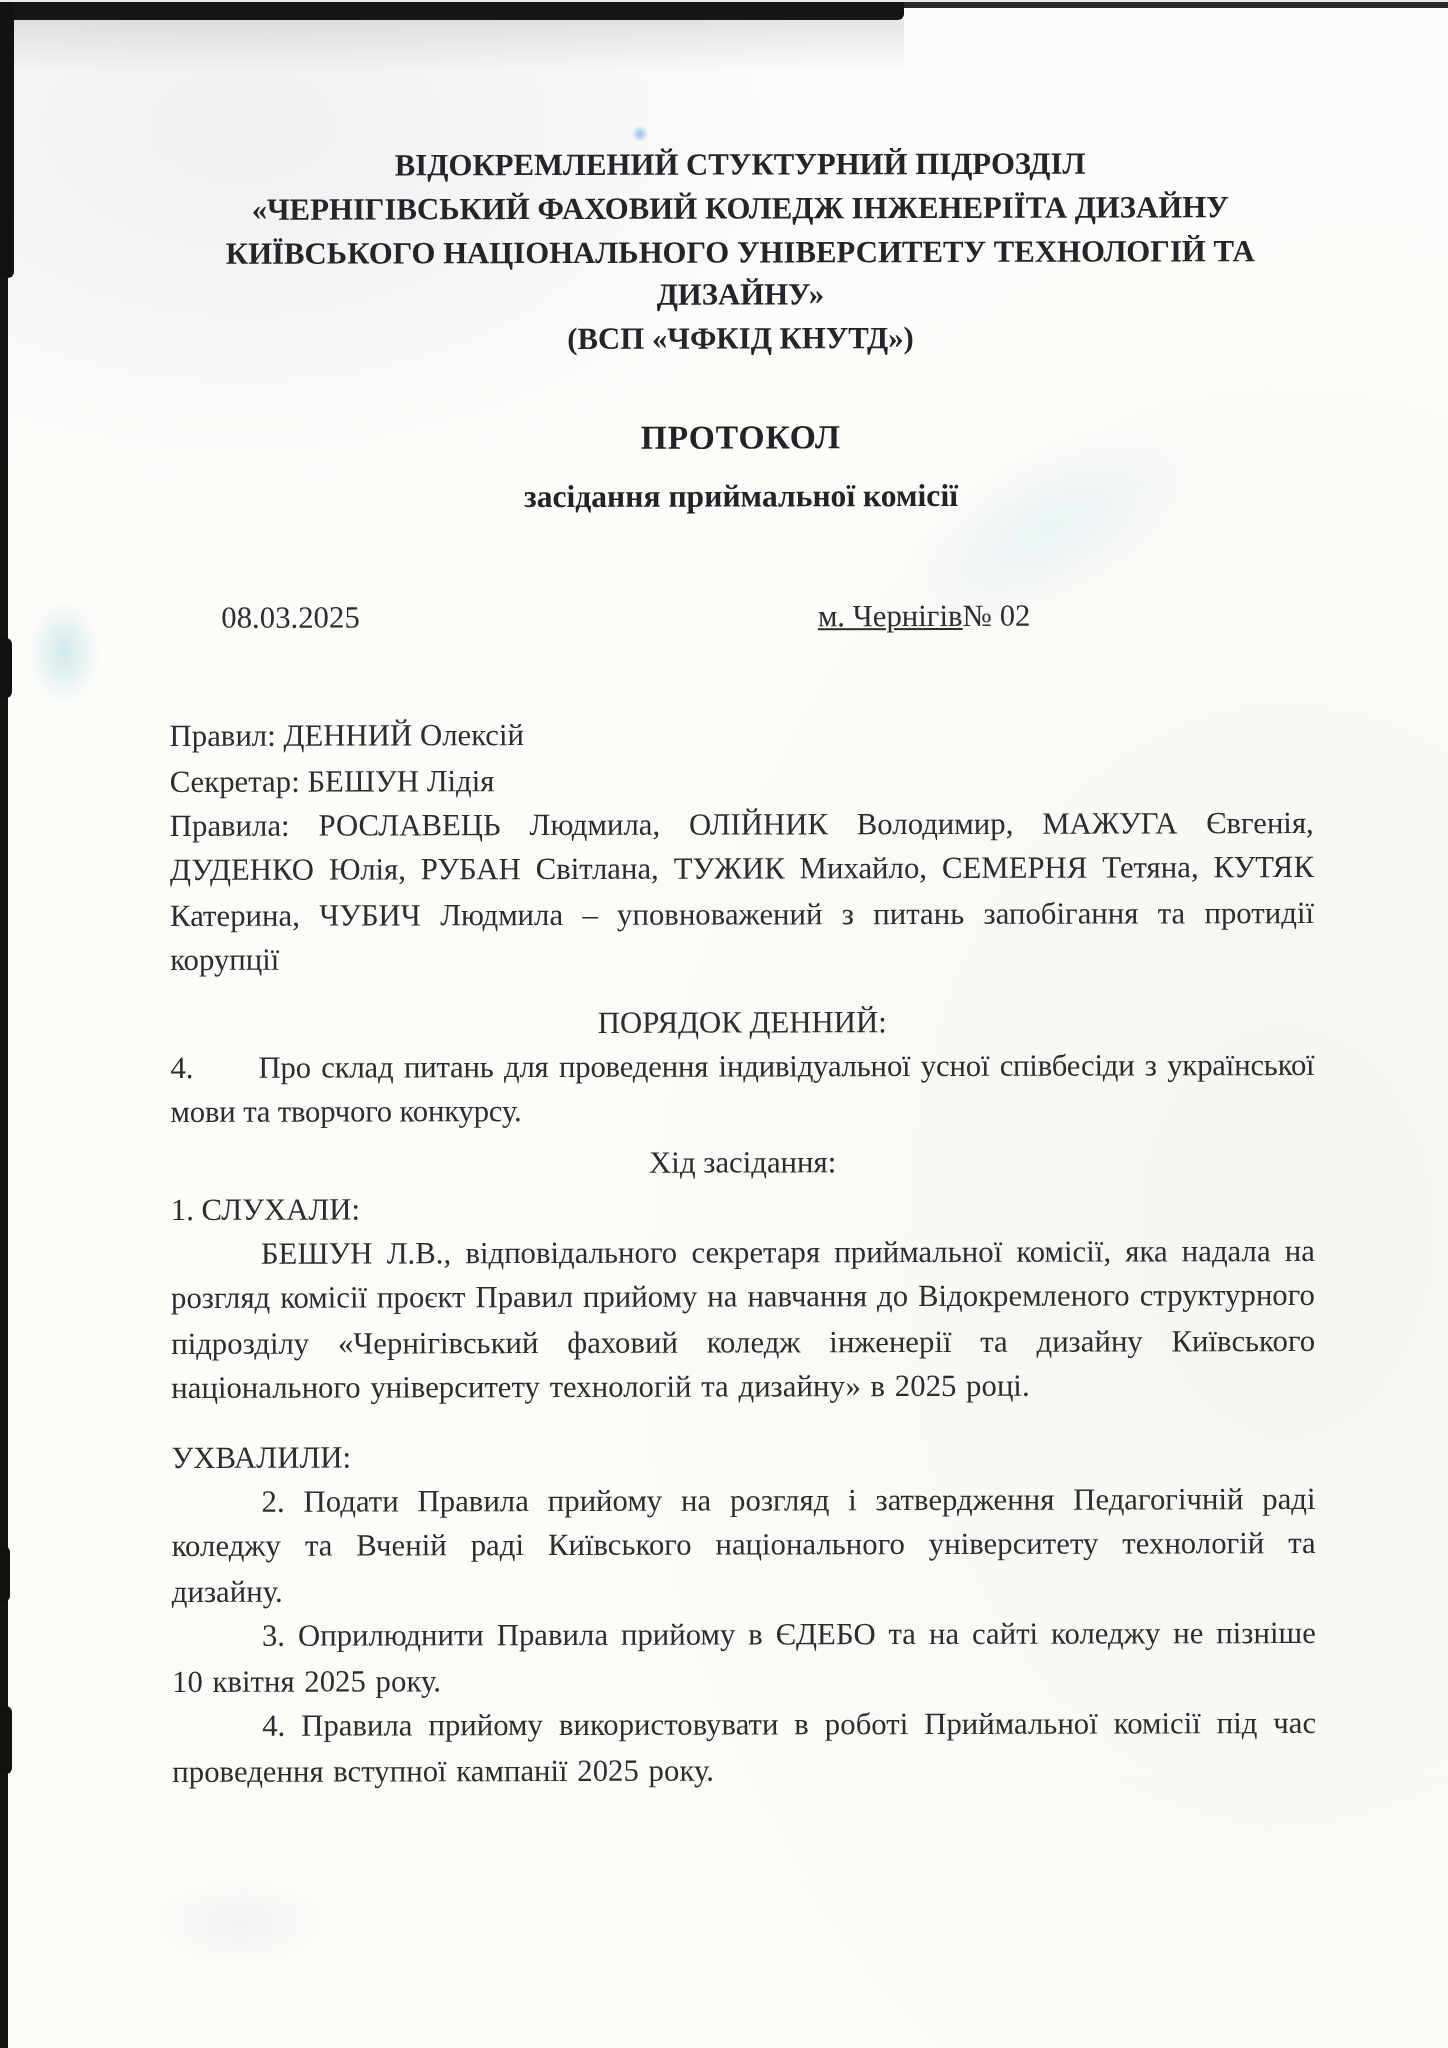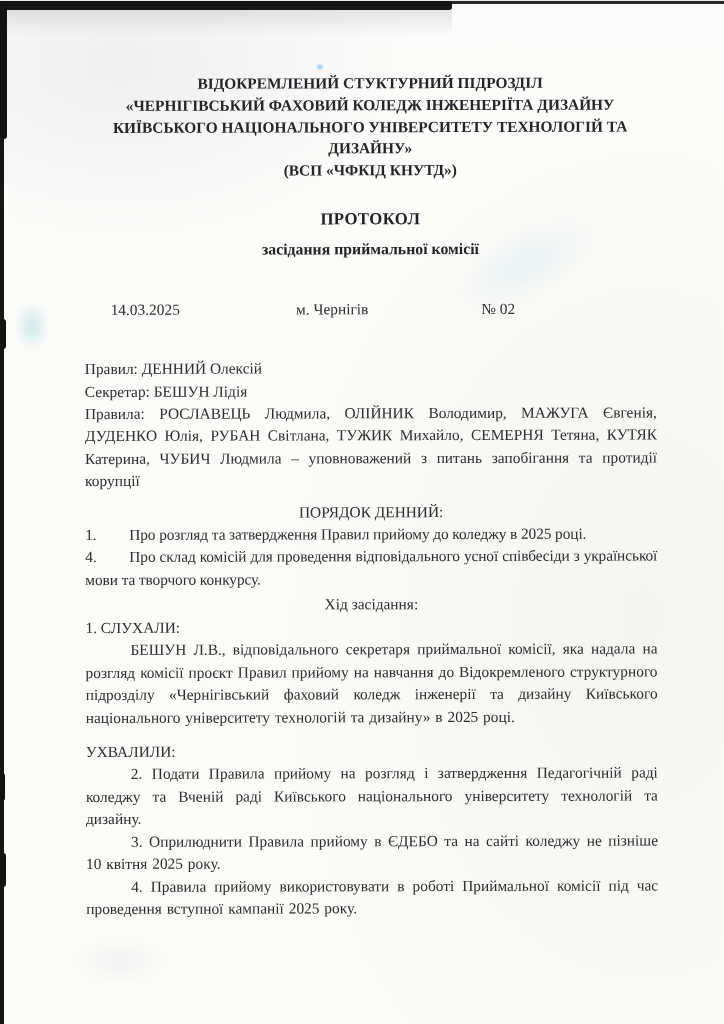--- a/index.html
+++ b/index.html
@@ -46,21 +46,21 @@
     font-size:15.4px;line-height:22.4px;
     transform:rotate(-0.15deg);
     transform-origin:top left;
   }
   .org-line{text-align:center;font-weight:bold;font-size:15.4px;line-height:21.8px;color:#24242a;}
   .doc-title{text-align:center;font-weight:bold;font-size:16.8px;margin-top:27px;letter-spacing:0.4px;color:#222228;}
   .doc-subtitle{text-align:center;font-weight:bold;font-size:15.8px;margin-top:8px;color:#222228;}
   .meta-row{display:flex;margin-top:37px;}
   .meta-col{flex:1;}
   .meta-left{text-align:left;padding-left:26px;}
-  .meta-center{text-align:left;}
+  .meta-center{text-align:right;text-decoration:underline;}
   .meta-right{margin-right:-10px;}
   .officials{margin-top:37px;}
   .official-line{line-height:22.4px;}
   .present-para{text-align:justify;line-height:22.4px;word-spacing:1px;}
   .agenda-title{text-align:center;margin-top:8px;line-height:23px;}
   .agenda-item{text-align:justify;line-height:22.5px;letter-spacing:-0.1px;}
   .agenda-num{display:inline-block;width:44px;}
   .proceedings-title{text-align:center;margin-top:2px;line-height:23px;}
   .section-heading{line-height:23px;}
   .gap-before{margin-top:11px;}
@@ -92,21 +92,21 @@
       <div class="org-line">«ЧЕРНІГІВСЬКИЙ ФАХОВИЙ КОЛЕДЖ ІНЖЕНЕРІЇТА ДИЗАЙНУ</div>
       <div class="org-line">КИЇВСЬКОГО НАЦІОНАЛЬНОГО УНІВЕРСИТЕТУ ТЕХНОЛОГІЙ ТА</div>
       <div class="org-line">ДИЗАЙНУ»</div>
       <div class="org-line">(ВСП «ЧФКІД КНУТД»)</div>
     </div>
 
     <div class="doc-title">ПРОТОКОЛ</div>
     <div class="doc-subtitle">засідання приймальної комісії</div>
 
     <div class="meta-row">
-      <div class="meta-col meta-left">14.03.2025</div>
+      <div class="meta-col meta-left">08.03.2025</div>
       <div class="meta-col meta-center">м. Чернігів</div>
       <div class="meta-col meta-right">№ 02</div>
     </div>
 
     <div class="officials">
       <div class="official-line">
         <span>Правил:</span>
         <span>ДЕННИЙ Олексій</span>
       </div>
       <div class="official-line">
@@ -115,24 +115,21 @@
       </div>
       <p class="present-para">
         <span>Правила:</span>
         <span>РОСЛАВЕЦЬ Людмила, ОЛІЙНИК Володимир, МАЖУГА Євгенія, ДУДЕНКО Юлія, РУБАН Світлана, ТУЖИК Михайло, СЕМЕРНЯ Тетяна, КУТЯК Катерина, ЧУБИЧ Людмила – уповноважений з питань запобігання та протидії корупції</span>
       </p>
     </div>
 
     <div>
       <div class="agenda-title">ПОРЯДОК ДЕННИЙ:</div>
       <p class="agenda-item">
-        <span class="agenda-num">1.</span><span>Про розгляд та затвердження Правил прийому до коледжу в 2025 році.</span>
-      </p>
-      <p class="agenda-item">
-        <span class="agenda-num">4.</span><span>Про склад комісій для проведення відповідального усної співбесіди з української мови та творчого конкурсу.</span>
+        <span class="agenda-num">4.</span><span>Про склад питань для проведення індивідуальної усної співбесіди з української мови та творчого конкурсу.</span>
       </p>
     </div>
 
     <div>
       <div class="proceedings-title">Хід засідання:</div>
 
       <div class="section-heading">1. СЛУХАЛИ:</div>
       <p class="body-para">БЕШУН Л.В., відповідального секретаря приймальної комісії, яка надала на розгляд комісії проєкт Правил прийому на навчання до Відокремленого структурного підрозділу «Чернігівський фаховий коледж інженерії та дизайну Київського національного університету технологій та дизайну» в 2025 році.</p>
 
       <div class="section-heading gap-before">УХВАЛИЛИ:</div>

